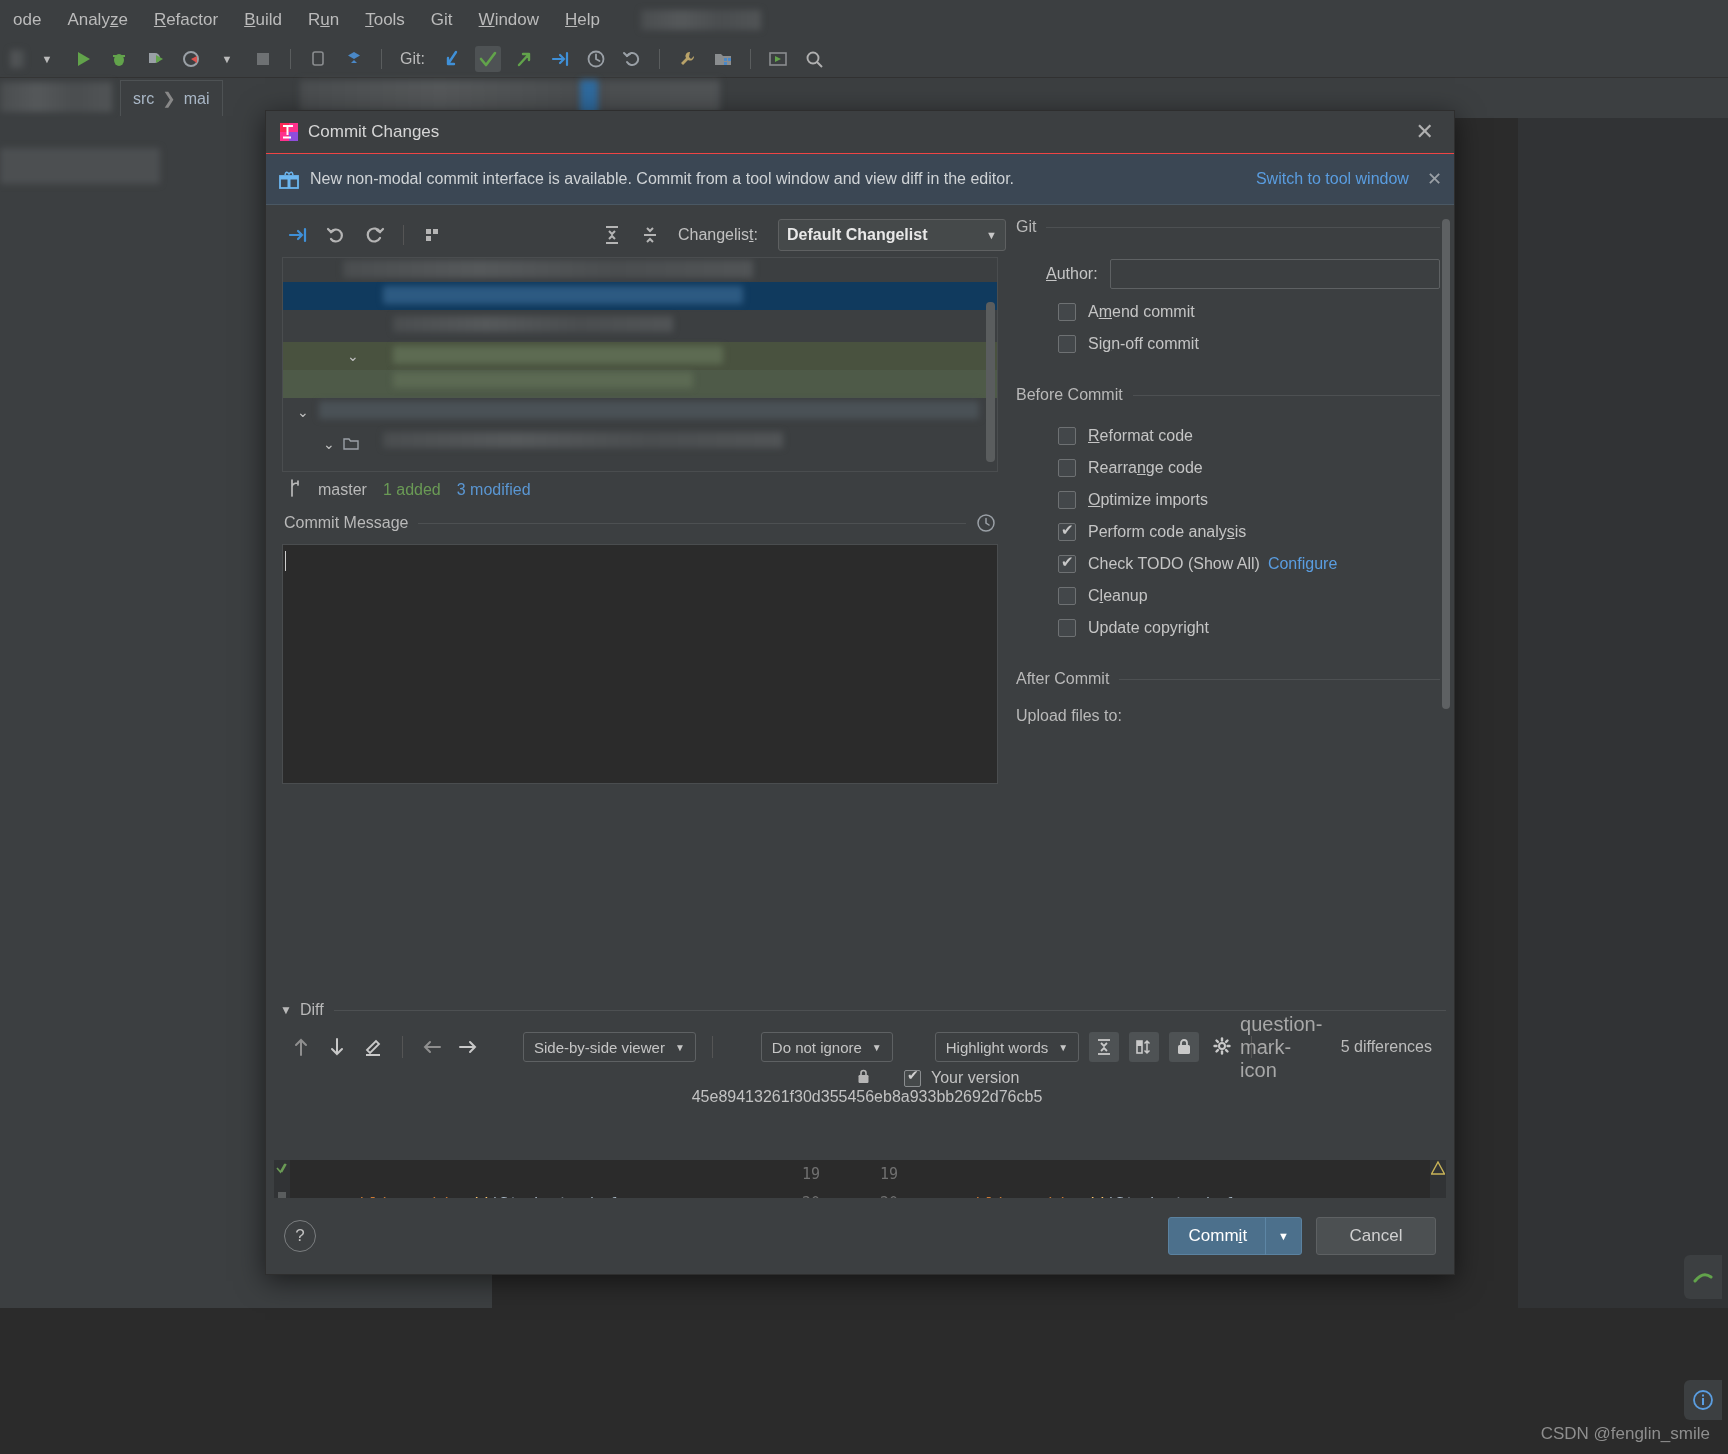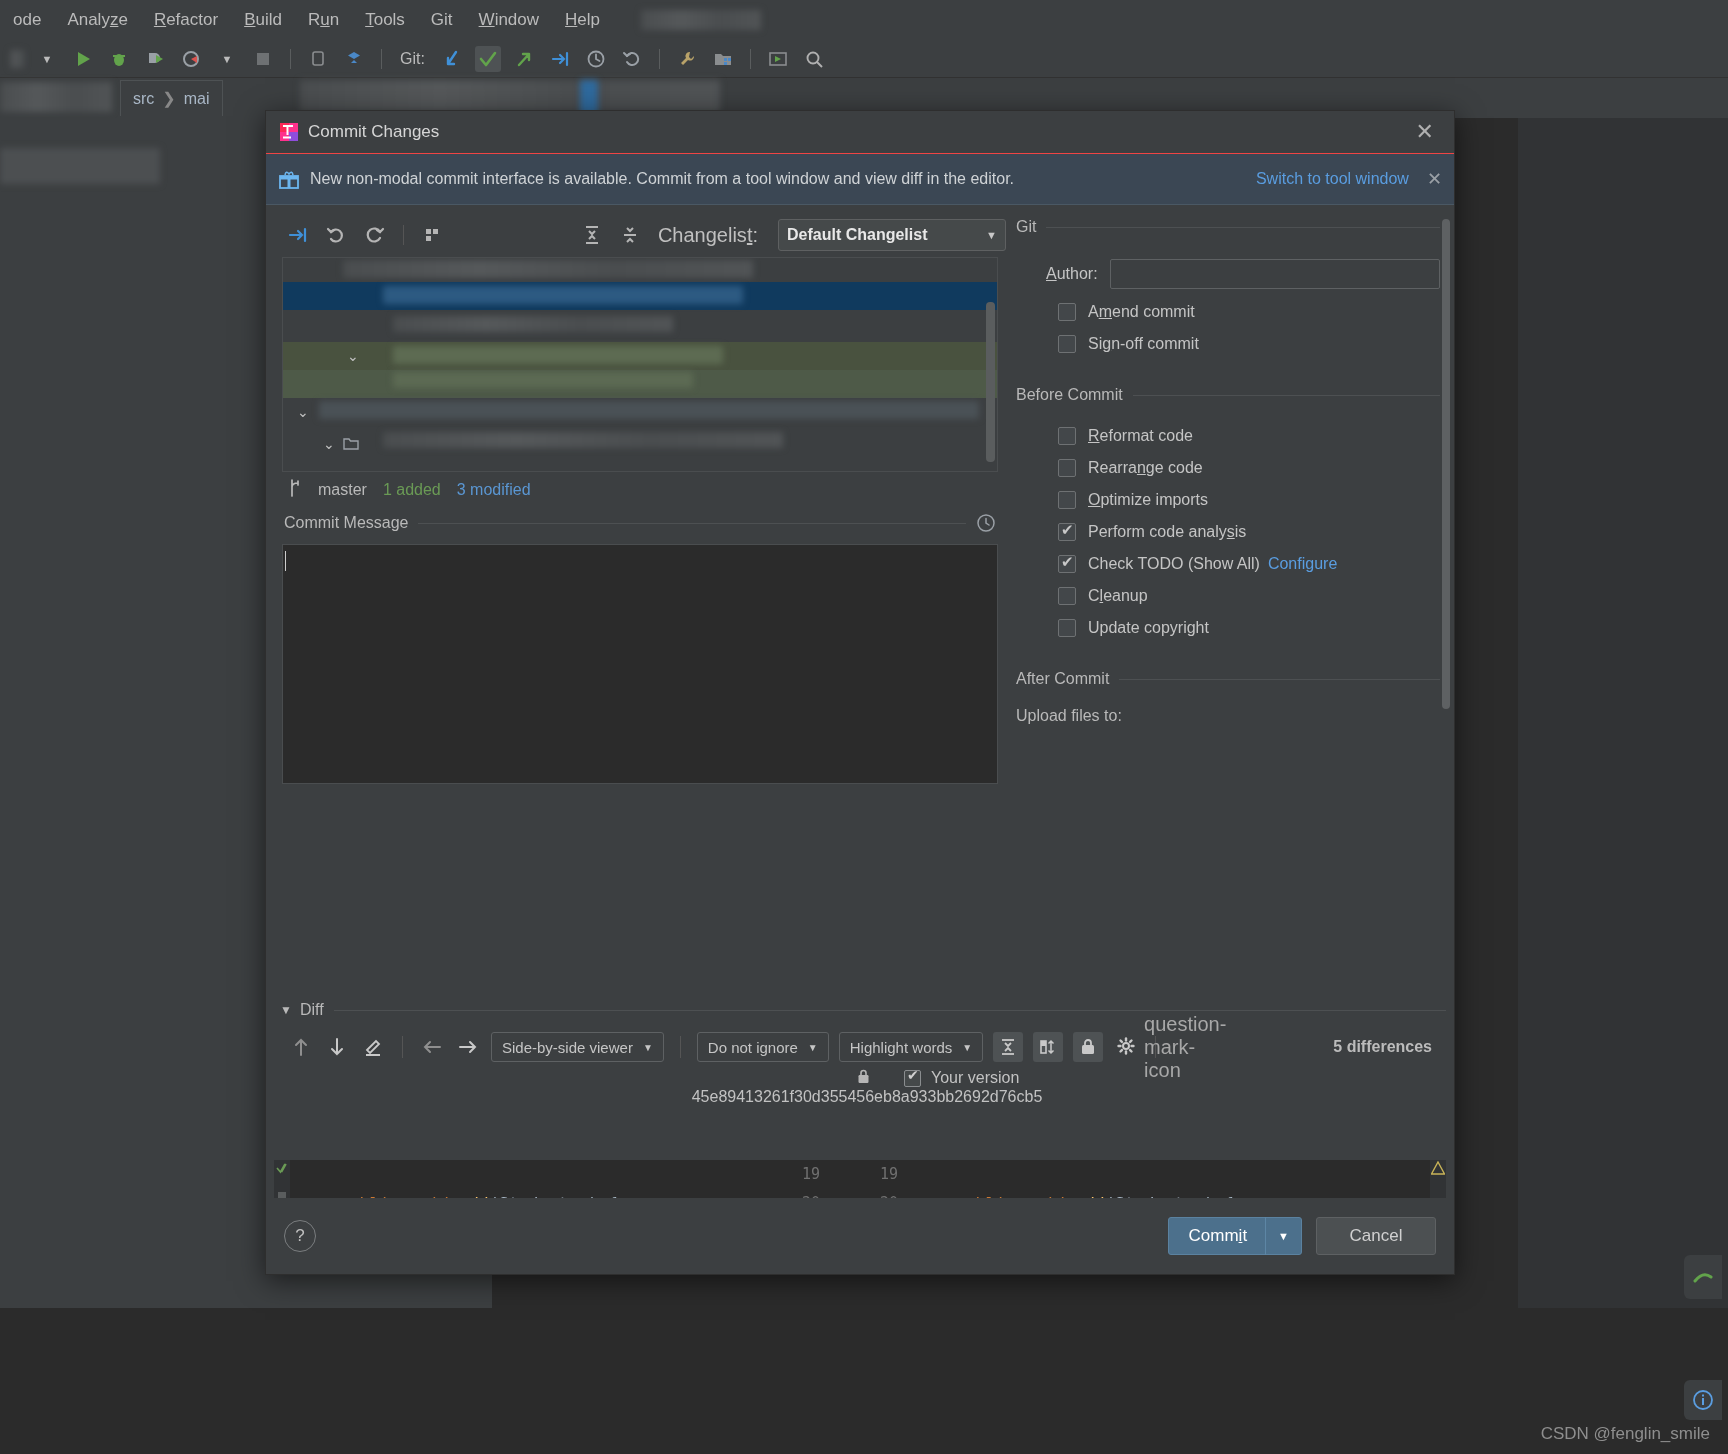--- a/index.html
+++ b/index.html
@@ -93,21 +93,21 @@
 
   .dlg-body { flex: 1; display: flex; position: relative; overflow: hidden; }
   .left-col { width: 740px; flex: none; display: flex; flex-direction: column; padding: 8px 0 0 8px;}
   .right-col { flex: 1; position: relative; padding-top: 8px; }
 
   
   .chg-toolbar { height: 44px; display: flex; align-items: center; gap: 10px; padding-left: 10px;}
   .ct-ico { width: 28px; height: 28px; display:flex; align-items:center; justify-content:center; font-size: 18px; color:#b5b5b5; cursor:pointer;}
   .ct-sep { width:1px; height:20px; background:#555; margin:0 5px;}
   .chg-spacer { flex: 1; }
-  .chg-label { font-size: 20px; color: #c0c0c0; margin: 0 10px 0 4px; }
+  .chg-label { font-size: 16px; color: #c0c0c0; margin: 0 10px 0 4px; }
   .chg-label u { text-decoration: underline; }
   .combo {
     height: 32px; min-width: 228px; background: #45494a; border: 1px solid #5e6061;
     border-radius: 3px; display: flex; align-items: center; padding: 0 8px;
     font-size: 16px; color: #e8e8e8; font-weight: bold; cursor: pointer; gap: 43px;
   }
   .combo .caret { margin-left: auto; font-size: 11px; color: #c8c8c8; }
 
   
   .tree {
@@ -175,29 +175,29 @@
   .diff-head { display: flex; align-items: center; height: 30px; padding-left: 6px; }
   .diff-arrow { font-size: 12px; color: #b9b9b9; margin-right: 8px;}
   .diff-title { font-size: 16px; color: #b9b9b9; margin-right: 10px;}
   .diff-line { flex: 1; height: 1px; background: #4d5052; }
   .diff-toolbar { display: flex; align-items: center; height: 44px; padding-left: 14px; gap: 10px;}
   .dtb-ico { width: 26px; height: 26px; display:flex; align-items:center; justify-content:center; font-size:18px; color:#a8a8a8; cursor:pointer;}
   .dtb-sep { width:1px; height:22px; background:#555; margin:0 6px;}
   .dtb-combo {
     height: 30px; background: #3c3f41; border: 1px solid #5e6163; border-radius: 3px;
     display: flex; align-items: center; padding: 0 10px; font-size: 15px; color: #c5c5c5;
-    cursor: pointer; gap: 10px;
+    cursor: pointer; gap: 10px; margin-left: 32px;
   }
   .dtb-combo .caret { font-size: 10px; }
   .dtb-toggle {
     width: 30px; height: 30px; background: #4e5254; border-radius: 3px;
     display: flex; align-items: center; justify-content: center; font-size: 16px; color:#c0c0c0;
     cursor: pointer;
   }
-  .diff-count { margin-left: auto; font-size: 16px; color: #bcbcbc; padding-right: 14px; font-weight: bold; }
+  .diff-count { margin-left: auto; font-size: 16px; color: #bcbcbc; padding-right: 14px; }
 
   .diff-subhead { display:flex; align-items:center; height: 30px; padding-left: 14px; font-size: 16px; color:#c2c2c2;}
   .lock-ico { margin-right: 8px; font-size: 15px;}
   .yourver { position: absolute; left: 630px; display: flex; align-items: center; gap: 10px;}
   .yourver .cbx { width: 17px; height:17px; border:1px solid #8a8d8f; border-radius:2px; background:#45494a; position:relative;}
   .yourver .cbx::after { content:"✔"; position:absolute; left:2px; top:-4px; font-size:14px; color:#d0d0d0;}
 
   .diff-panes { position: absolute; left: 0; right: 0; top: 165px; bottom: 0; display: flex; background: #2b2b2b; }
   .pane { position: relative; background: #2b2b2b; overflow: hidden; }
   .pane.left { width: 492px; }

